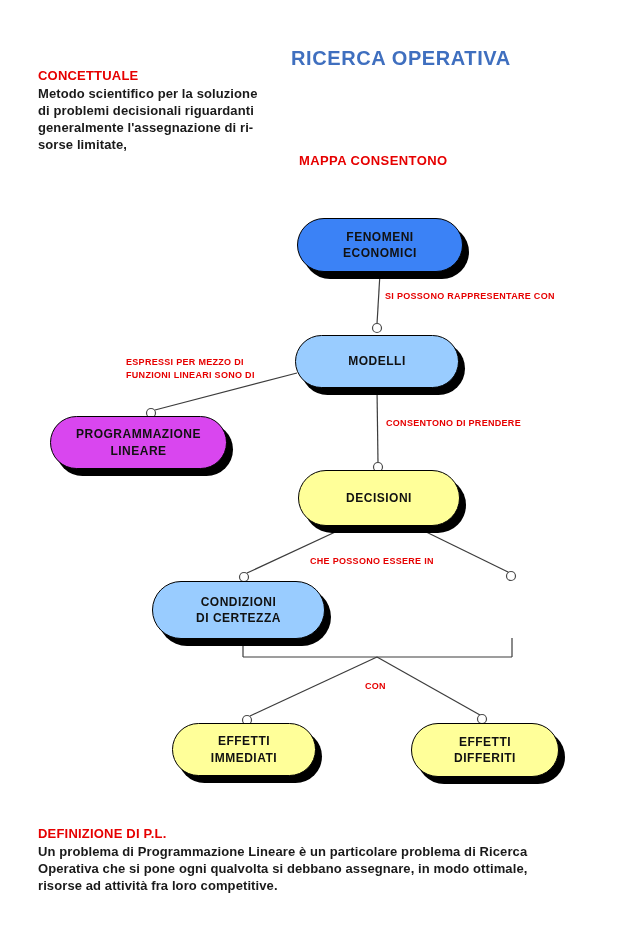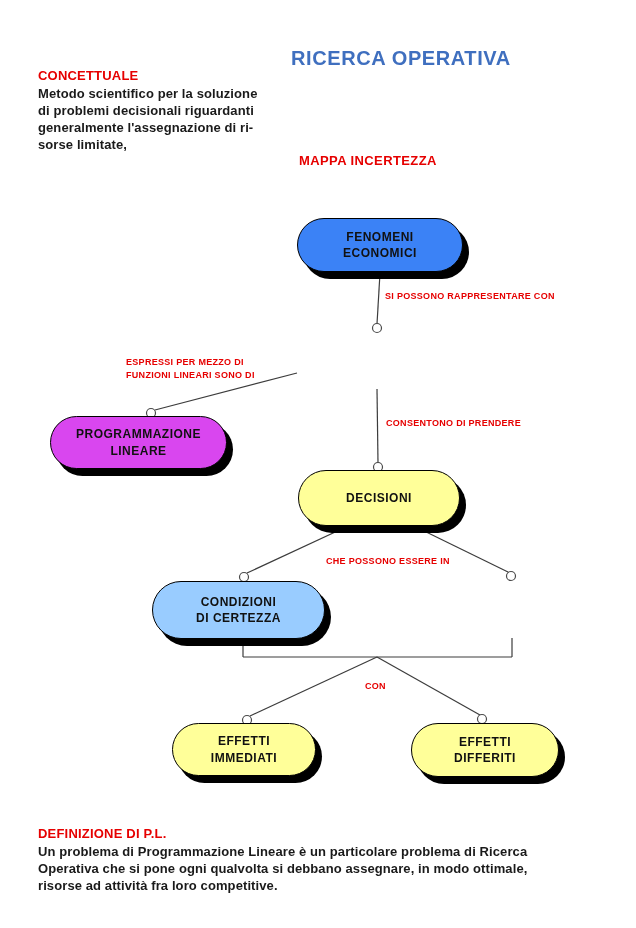--- a/index.html
+++ b/index.html
@@ -56,21 +56,21 @@
 
   
   .edge-label {
     position: absolute; color: #e60000;
     font-size: 9px; font-weight: bold; letter-spacing: .3px;
     line-height: 13px; white-space: pre-line;
   }
   .el-rappresentare { left: 385px; top: 290px; }
   .el-espressi      { left: 126px; top: 356px; }
   .el-consentono    { left: 386px; top: 417px; }
-  .el-possono       { left: 326px; top: 555px; }
+  .el-possono       { left: 310px; top: 555px; }
   .el-con           { left: 365px; top: 680px; }
 
   
   .overlay {
     position: absolute; left: 0; top: 0; width: 636px; height: 928px;
     pointer-events: none;
   }
   .overlay line { stroke: #3c3c3c; stroke-width: 1.2; }
   .overlay circle { fill: #ffffff; stroke: #4a4a4a; stroke-width: 1.2; }
 </style>
@@ -100,24 +100,25 @@
   </svg>
 
   <div class="page-title">RICERCA OPERATIVA</div>
 
   <div class="red-heading def-heading">CONCETTUALE</div>
   <div class="body-text def-body">Metodo scientifico per la soluzione
 di problemi decisionali riguardanti
 generalmente l'assegnazione di ri-
 sorse limitate,</div>
 
-  <div class="map-caption">MAPPA INCERTEZZA</div>
+  <div class="map-caption">MAPPA CONSENTONO</div>
 
   <div class="node n-fenomeni">FENOMENI
 ECONOMICI</div>
+  <div class="node n-modelli">MODELLI</div>
   <div class="node n-prog">PROGRAMMAZIONE
 LINEARE</div>
   <div class="node n-decisioni">DECISIONI</div>
   <div class="node n-certezza">CONDIZIONI
 DI CERTEZZA</div>
   <div class="node n-immediati">EFFETTI
 IMMEDIATI</div>
   <div class="node n-differiti">EFFETTI
 DIFFERITI</div>
 

